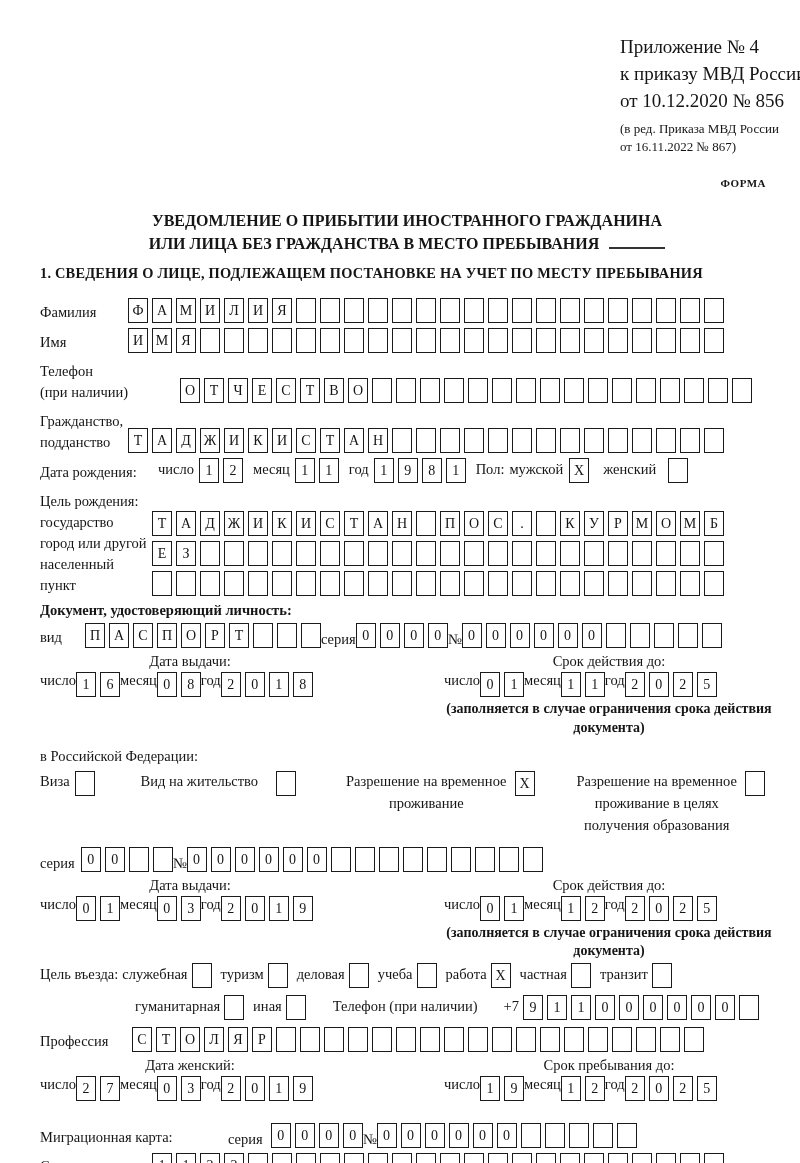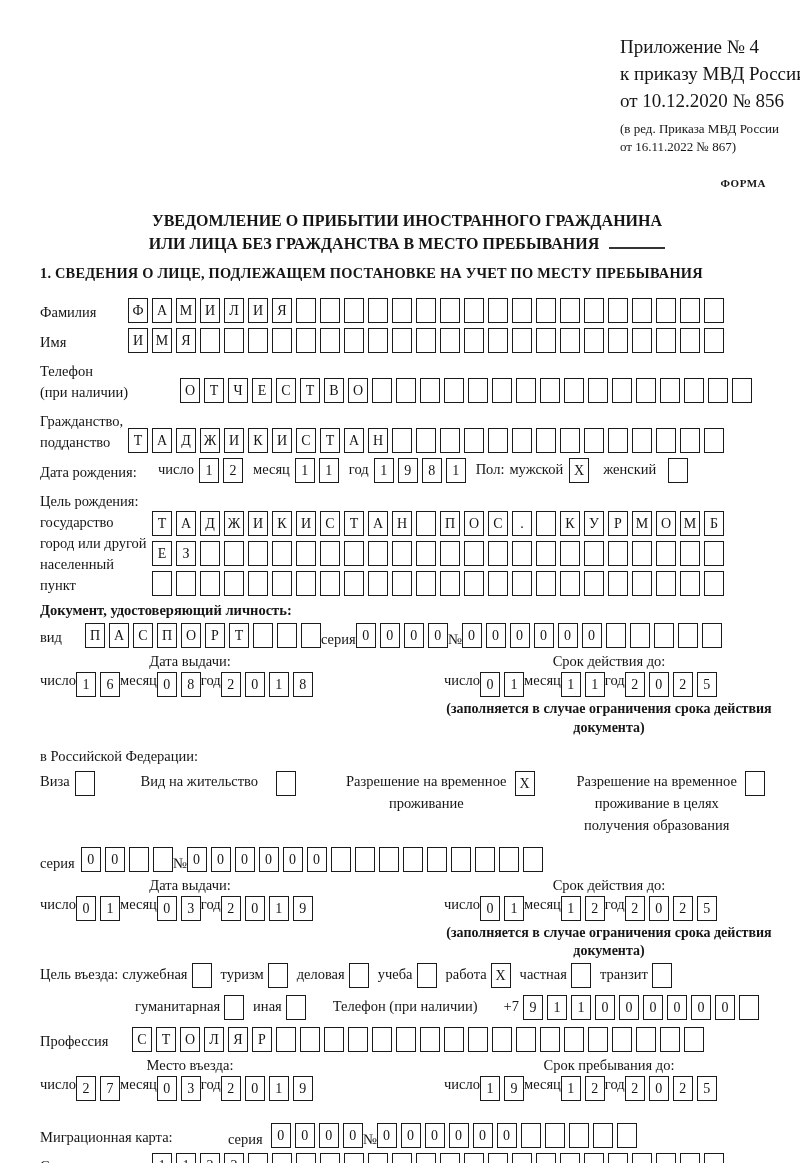--- a/index.html
+++ b/index.html
@@ -623,21 +623,21 @@
           <span class="cell"></span>
           <span class="cell"></span>
           <span class="cell"></span>
           <span class="cell"></span>
           <span class="cell"></span>
         </div>
     </div>
 
     <div class="datecols">
       <div class="datecol left">
-        <div class="date-heading">Место въезда:</div>
+        <div class="date-heading">Дата женский:</div>
         <div class="daterow">
           <span class="glabel first">число</span>
           <div class="cells">
               <span class="cell">2</span>
               <span class="cell">7</span>
             </div>
           <span class="glabel">месяц</span>
           <div class="cells">
               <span class="cell">0</span>
               <span class="cell">3</span>

